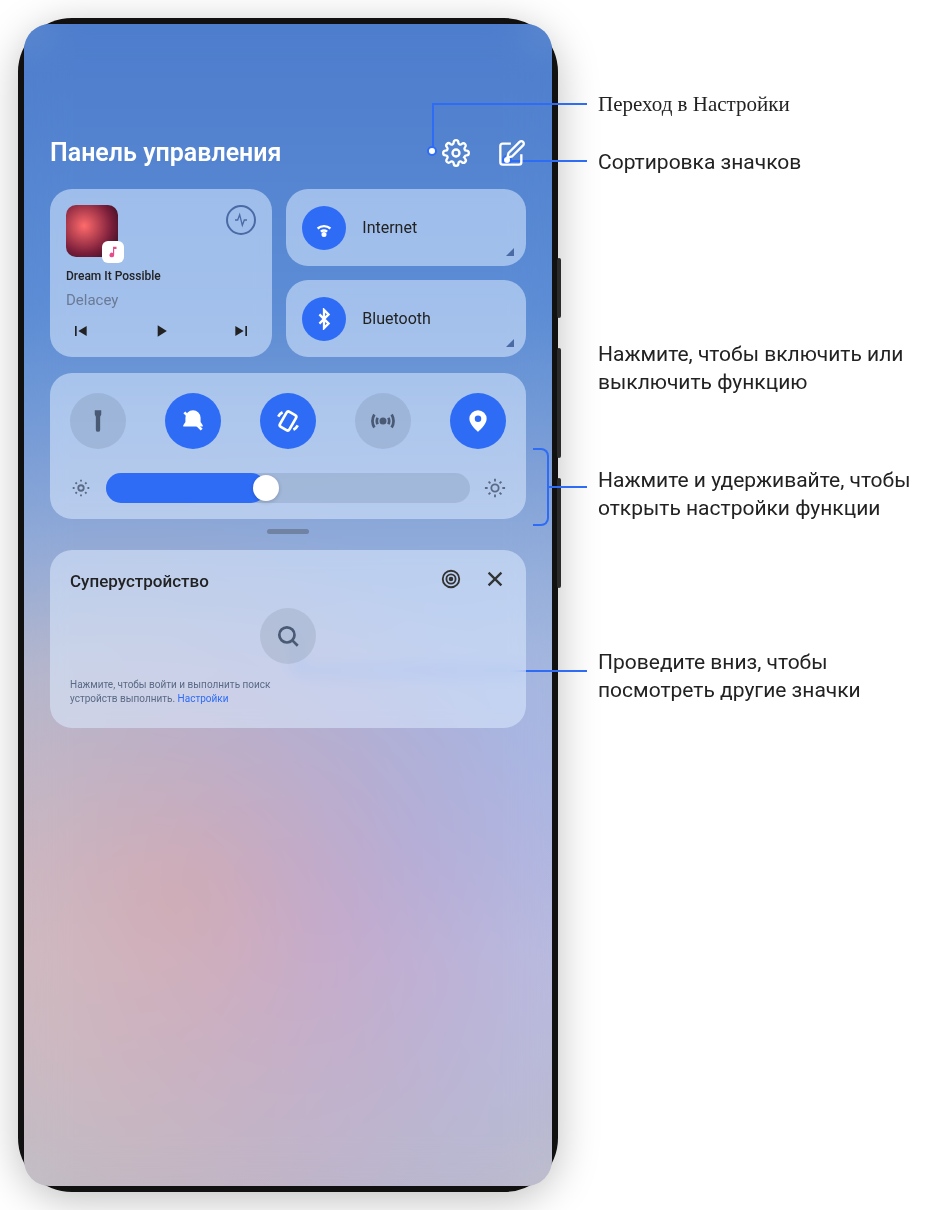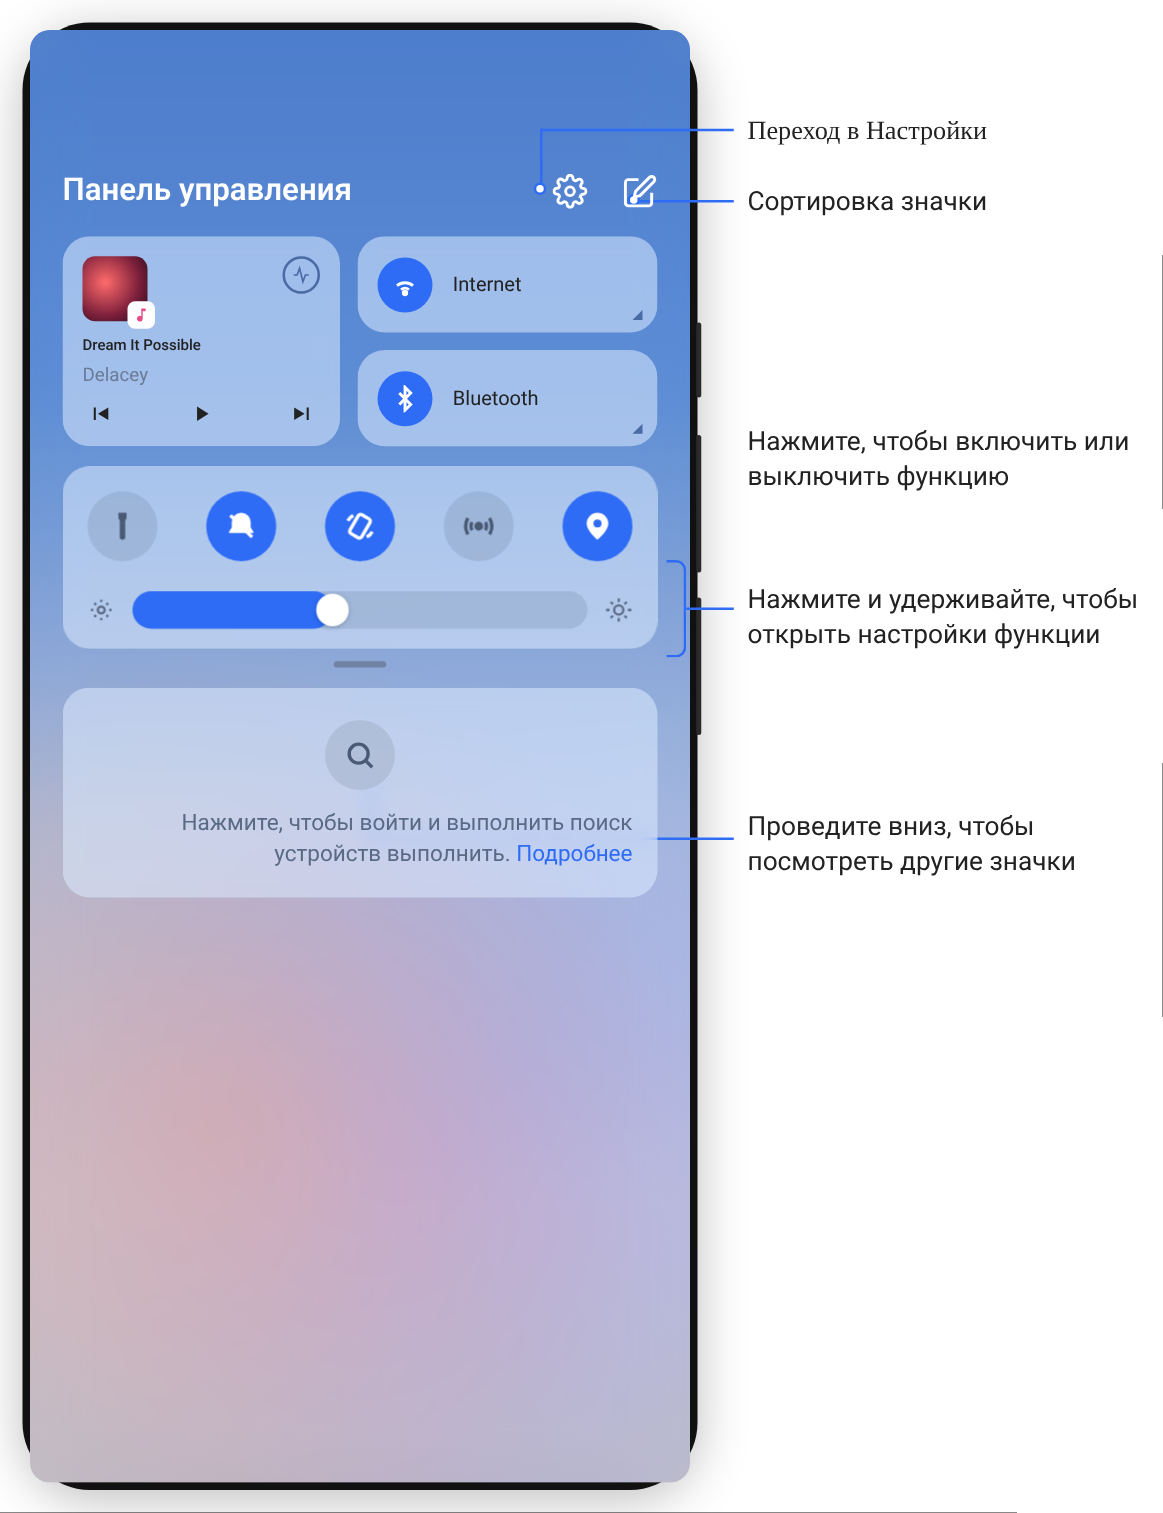--- a/index.html
+++ b/index.html
@@ -28,21 +28,21 @@
     width: 4px;
     background: #2a2a2a;
     border-radius: 2px;
   }
   .btn1 { top: 240px; height: 60px; }
   .btn2 { top: 330px; height: 110px; }
   .btn3 { top: 460px; height: 110px; }
   .screen {
     width: 100%;
     height: 100%;
-    border-radius: 16px;
+    border-radius: 26px;
     overflow: hidden;
     position: relative;
     background:
       radial-gradient(circle at 30% 75%, rgba(255,150,100,0.35), transparent 40%),
       radial-gradient(circle at 60% 78%, rgba(180,120,255,0.25), transparent 40%),
       radial-gradient(circle at 75% 70%, rgba(120,180,255,0.3), transparent 45%),
       linear-gradient(180deg, #4a7bcc 0%, #5a8bd5 25%, #aab8d8 55%, #c5c5d5 80%, #bcbcc8 100%);
   }
   .screen::after {
     content:"";
@@ -158,21 +158,21 @@
   .super-hd h3 { font-size:17px; font-weight:500; color:#222;}
   .super-ico { display:flex; gap:22px; }
   .super-ico svg { width:22px; height:22px; color:#333; cursor:pointer;}
   .search-blob {
     width:56px; height:56px; border-radius:50%;
     background: rgba(150,160,180,0.35);
     margin: 8px auto 14px;
     display:flex; align-items:center; justify-content:center;
   }
   .search-blob svg { width:26px; height:26px; color:#4a5a75;}
-  .super-txt { text-align:right; font-size:18px; color:#5a6a85; line-height:1.4;}
+  .super-txt { text-align:left; font-size:10px; color:#5a6a85; line-height:1.4;}
   .super-txt a { color:#2e6cf6; text-decoration:none; }
 
   
   .anno { position:absolute; font-size:21px; color:#222; line-height:1.35; }
   .ll { position:absolute; border-color:#2e6cf6; }
   .lh { border-top:2px solid #2e6cf6; }
   .lv { border-left:2px solid #2e6cf6; }
   .dot { position:absolute; width:10px; height:10px; border-radius:50%; background:#fff; border:2px solid #2e6cf6; transform:translate(-50%,-50%);}
   .bracket {
     position:absolute; border:2px solid #2e6cf6; border-left:none;
@@ -303,45 +303,58 @@
           <svg class="sun" viewBox="0 0 24 24" fill="none" stroke="currentColor" stroke-width="2">
               <circle cx="12" cy="12" r="4"></circle>
               <path d="M12 2v3M12 19v3M4 12H1M23 12h-3M5 5l2 2M17 17l2 2M5 19l2-2M17 7l2-2"></path>
             </svg>
         </div>
       </div>
 
       <div class="handle-bar"></div>
 
       <div class="card super">
+        <div class="super-hd">
+          <h3>Суперустройство</h3>
+          <div class="super-ico">
+            <span><svg viewBox="0 0 24 24" fill="none" stroke="currentColor" stroke-width="2">
+                  <circle cx="12" cy="12" r="9"></circle>
+                  <circle cx="12" cy="12" r="5"></circle>
+                  <circle cx="12" cy="12" r="1.5" fill="currentColor"></circle>
+                </svg></span>
+            <span><svg viewBox="0 0 24 24" fill="none" stroke="currentColor" stroke-width="2.5">
+                  <path d="M5 5l14 14M19 5L5 19"></path>
+                </svg></span>
+          </div>
+        </div>
         <div class="search-blob">
           <svg viewBox="0 0 24 24" fill="none" stroke="currentColor" stroke-width="2.5">
               <circle cx="11" cy="11" r="7"></circle>
               <path d="M21 21l-5-5"></path>
             </svg>
         </div>
         <div class="super-txt">
           <span>Нажмите, чтобы войти и выполнить поиск</span><br>
           <span>устройств выполнить.</span>
-          <a href="#">Подробнее</a>
+          <a href="#">Настройки</a>
         </div>
       </div>
 
     </div>
   </div>
 </div>
 
 <div class="ll lv" style="left:432px; top:103px; height:48px;"></div>
 <div class="ll lh" style="left:432px; top:103px; width:155px;"></div>
 <div class="dot" style="left:432px; top:151px;"></div>
 <div class="anno" style="left:598px; top:90px;font-family:Liberation Serif, serif;">Переход в Настройки</div>
 
 <div class="ll lh" style="left:507px; top:160px; width:80px;"></div>
 <div class="dot" style="left:507px; top:160px;"></div>
-<div class="anno" style="left:598px; top:148px;">Сортировка значки</div>
+<div class="anno" style="left:598px; top:148px;">Сортировка значков</div>
 
 <div class="bracket" style="left:533px; top:448px; width:16px; height:78px;"></div>
 <div class="ll lh" style="left:549px; top:486px; width:38px;"></div>
 <div class="anno" style="left:598px; top:340px; width:310px;">Нажмите, чтобы включить или выключить функцию</div>
 <div class="anno" style="left:598px; top:466px; width:320px;">Нажмите и удерживайте, чтобы открыть настройки функции</div>
 
 <div class="ll lv" style="left:296px; top:630px; height:40px;"></div>
 <div class="ll lh" style="left:296px; top:670px; width:291px;"></div>
 <div class="dot" style="left:296px; top:630px;"></div>
 <div class="anno" style="left:598px; top:648px; width:300px;">Проведите вниз, чтобы посмотреть другие значки</div>

